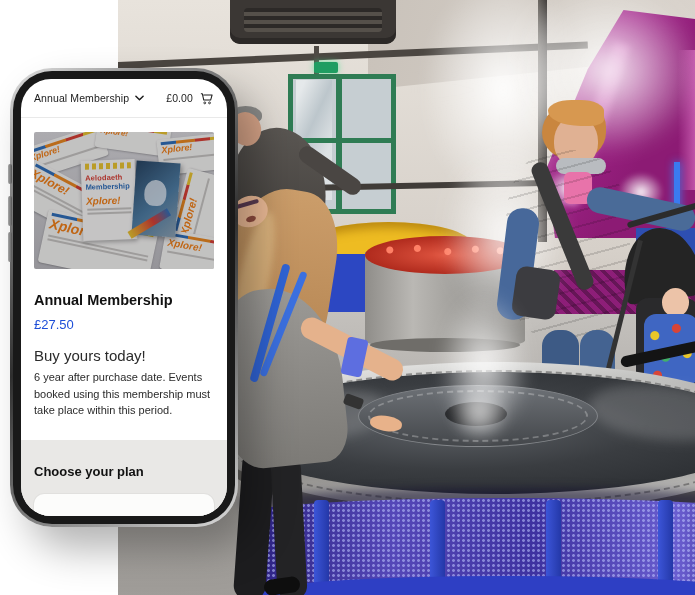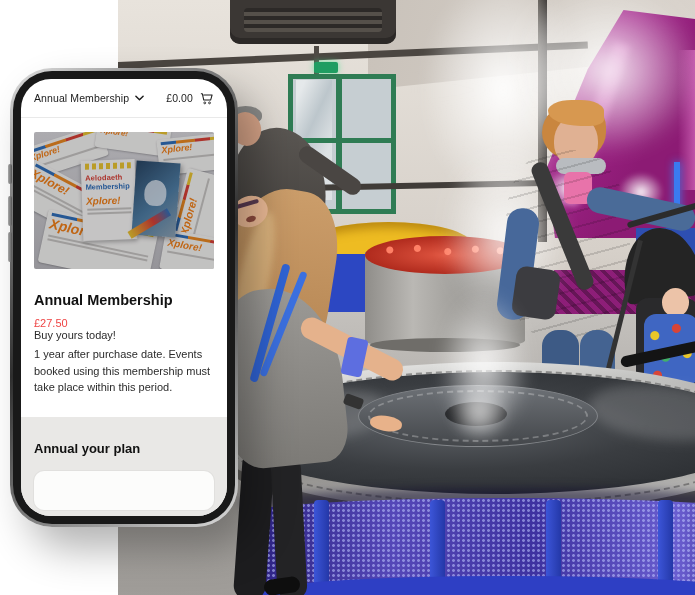--- a/index.html
+++ b/index.html
@@ -149,22 +149,22 @@
   .welsh{font-size:7.5px;font-weight:700;color:var(--brand-red,#d63b2f);padding:2px 4px 0;letter-spacing:.1px}
   .eng{font-size:7.5px;font-weight:700;color:var(--brand-blue,#2b6bb5);padding:0 4px}
   .stand-brand{font-size:10px;font-style:italic;font-weight:700;color:var(--brand-orange,#f07d12);padding:4px 4px 0}
   #stand-right{position:absolute;left:100px;top:30px;width:44px;height:74px;transform:rotate(4deg);
      background:linear-gradient(135deg,#24415e,#4a7aa0 55%,#8aa0b0);box-shadow:2px 2px 5px rgba(0,0,0,.35)}
   #astro{position:absolute;left:10px;top:18px;width:22px;height:26px;background:rgba(235,240,245,.75);border-radius:50% 50% 40% 40%}
   #stand-stripe{position:absolute;left:-6px;bottom:8px;width:46px;height:8px;background:linear-gradient(90deg,#e8c22a,#d63b2f 60%,#2b6bb5);transform:rotate(-35deg)}
   #img-dim{position:absolute;inset:0;background:rgba(22,22,34,.22)}
   .ptxt{padding:0 13px;color:#2b2b2b}
   #p-title{margin-top:23px;font-size:14.5px;font-weight:700;color:#111}
-  #p-price{margin-top:9px;font-size:11px;color:#ef4444}
-  #p-tagline{font-size:11px}
+  #p-price{margin-top:9px;font-size:13px;color:#1d4ed8}
+  #p-tagline{margin-top:15px;font-size:15px}
   #p-validity{margin-top:15px;font-size:11px;color:#1e1e1e}
   #p-validity-text{margin-top:5px;font-size:11px;line-height:16.5px;max-width:196px}
   #plan-section{margin-top:21px;flex:1;background:#e9e8e6;padding:0 13px}
   #plan-title{margin-top:24px;font-size:13px;font-weight:700;color:#111}
   #plan-card{margin-top:15px;background:#fcfcfb;border-radius:10px;padding:15px 16px 24px;box-shadow:0 0 0 1px rgba(0,0,0,.03)}
   svg{display:block}
 </style>
 </head>
 <body>
 
@@ -343,24 +343,24 @@
         <div id="stand-right">
           <div id="astro"></div>
           <div id="stand-stripe"></div>
         </div>
         <div id="img-dim"></div>
       </div>
 
       <div class="ptxt" id="p-title">Annual Membership</div>
       <div class="ptxt" id="p-price">£27.50</div>
       <div class="ptxt" id="p-tagline">Buy yours today!</div>
-      <div class="ptxt" id="p-validity-text">1 year after purchase date. Events booked using this membership must take place within this period.</div>
+      <div class="ptxt" id="p-validity-text">6 year after purchase date. Events booked using this membership must take place within this period.</div>
 
       <div id="plan-section">
-        <div id="plan-title">Annual your plan</div>
+        <div id="plan-title">Choose your plan</div>
         <div id="plan-card">
           
           
         </div>
       </div>
 
     </div>
   </div>
 </div>
 

